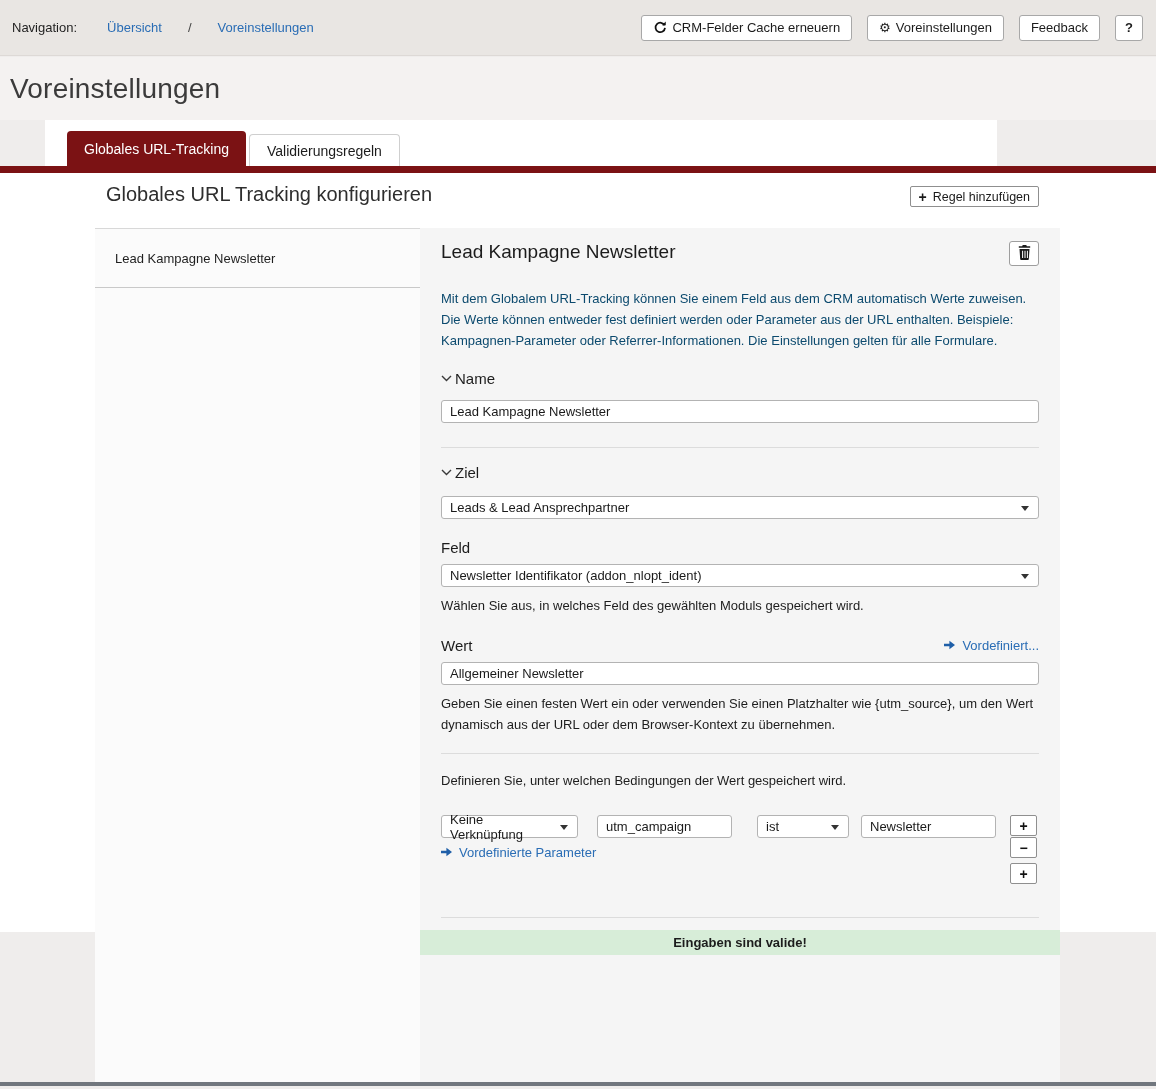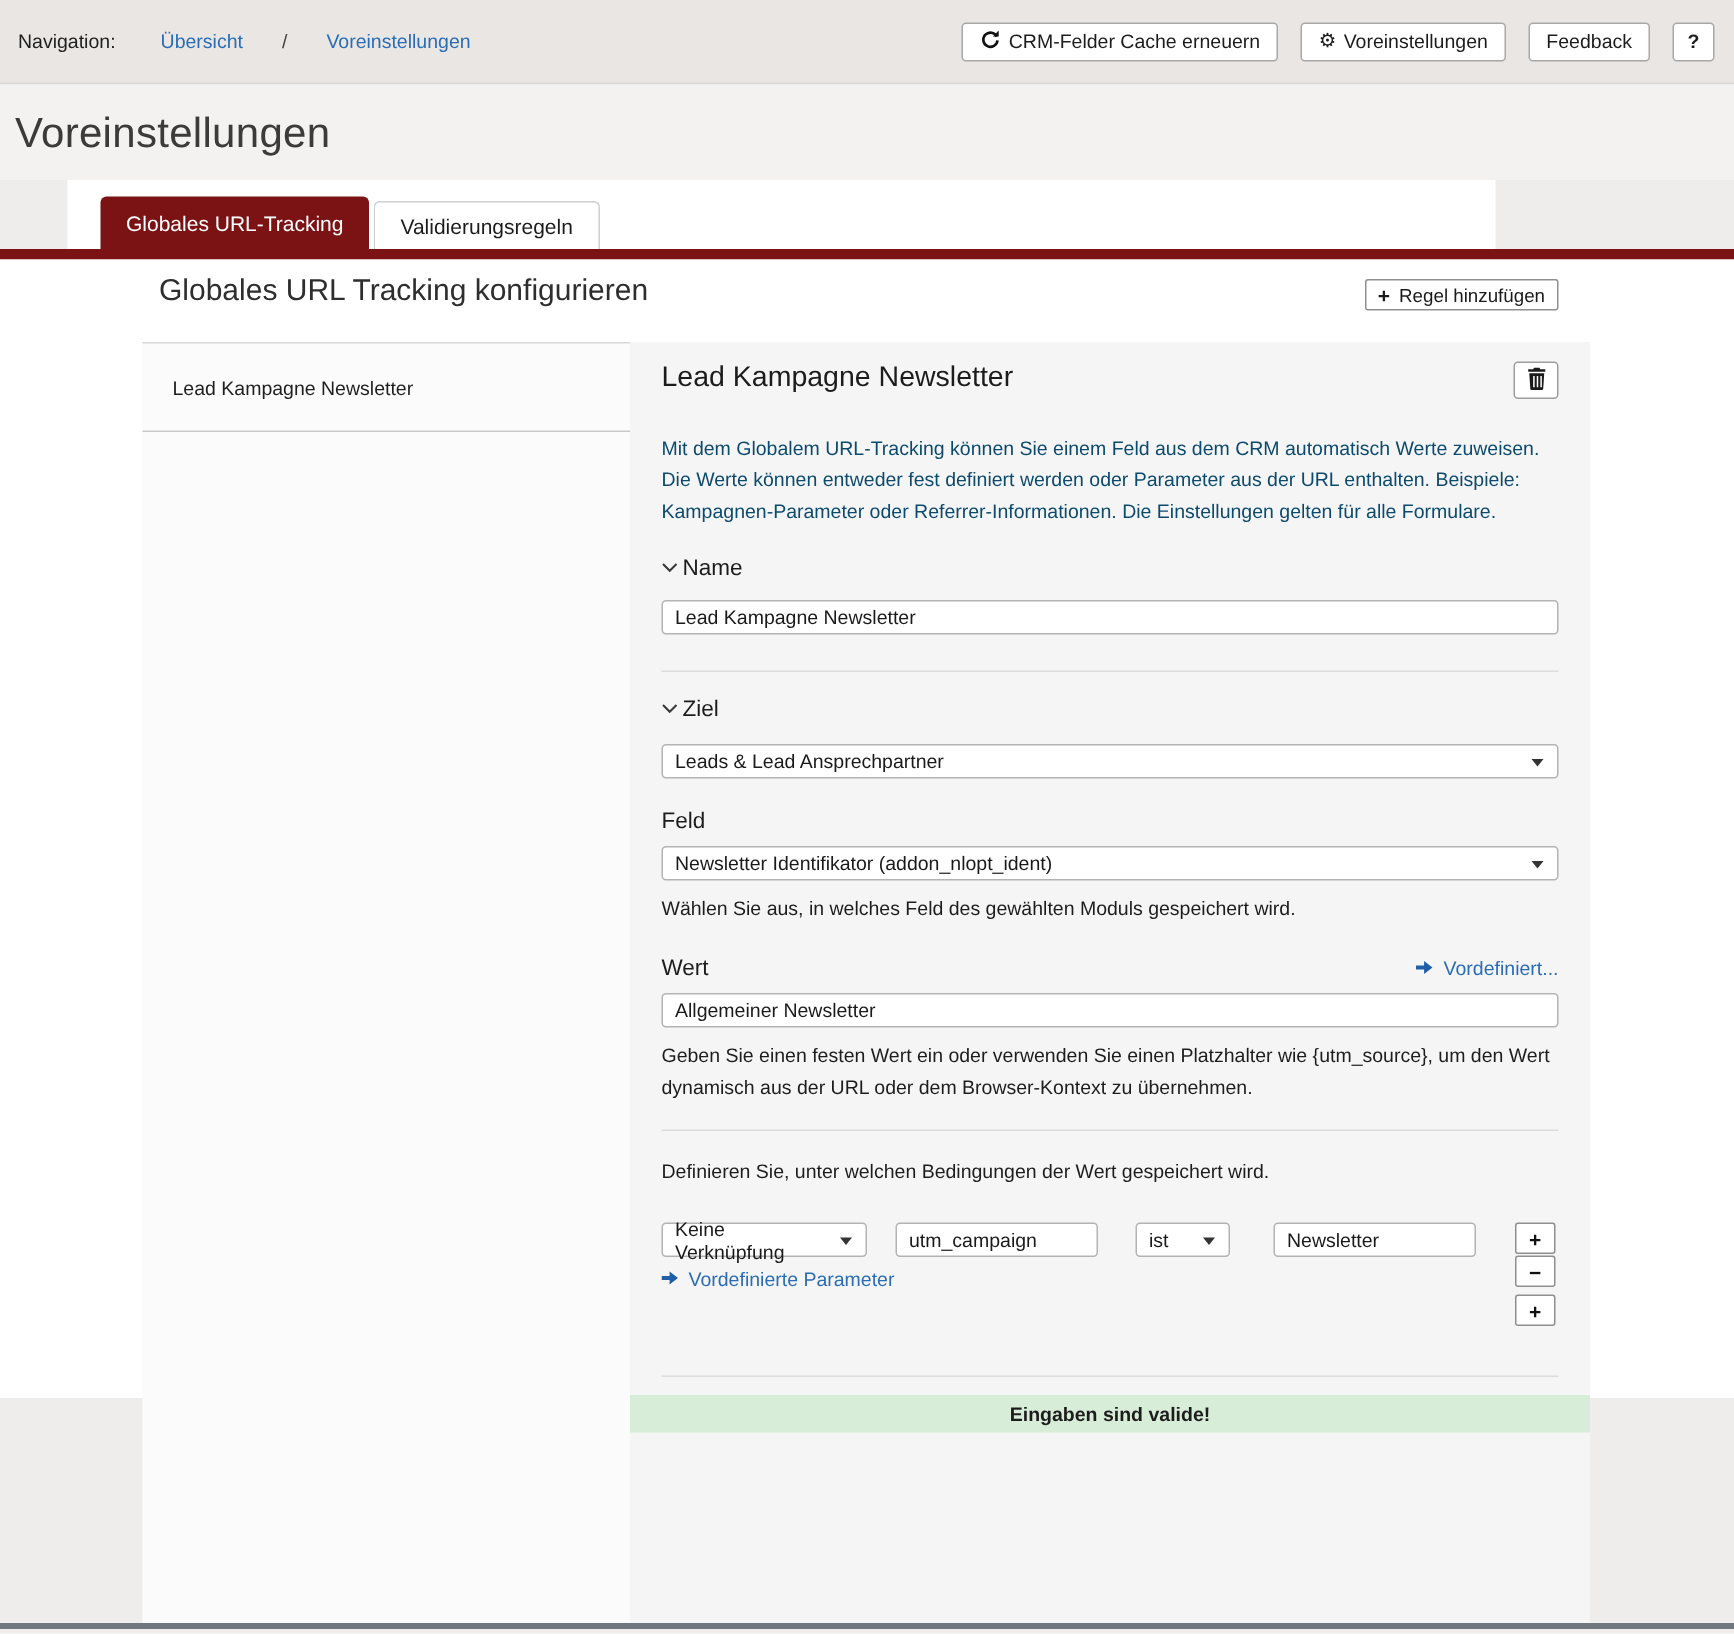--- a/index.html
+++ b/index.html
@@ -68,21 +68,21 @@
   .field-label{font-size:15px;color:#1c1c1c;}
   .help-text{font-size:13px;line-height:21px;color:#1d1d1d;margin:0;}
   .inline-link{display:inline-flex;align-items:center;gap:7px;font-size:13px;color:#2a6db5;cursor:pointer;text-decoration:none;}
 
   .wert-row{display:flex;align-items:center;justify-content:space-between;}
 
   .condition-area{position:relative;margin-top:5px;min-height:78px;}
   .cond-row{display:flex;align-items:center;margin-top:24px;}
   .cond-select-link{width:137px;margin-right:19px;}
   .cond-input-param{width:135px;margin-right:25px;box-sizing:border-box;}
-  .cond-select-op{width:63px;margin-right:29px;text-align:center;}
+  .cond-select-op{width:92px;margin-right:12px;text-align:center;}
   .cond-input-value{width:135px;box-sizing:border-box;}
   .row-btns{position:absolute;right:2px;top:0;display:flex;flex-direction:column;}
   .sq-btn{width:27px;height:21px;background:#fff;border:1px solid #8f8f8f;border-radius:2px;
        font-size:14px;font-weight:bold;color:#111;display:flex;align-items:center;justify-content:center;
        cursor:pointer;box-sizing:border-box;}
   .sq-btn + .sq-btn{margin-top:1px;}
   .sq-btn.last{margin-top:5px;}
   .params-link{margin-top:7px;}
 
   .success-bar{margin-top:12px;height:25px;background:#d7edd8;display:flex;align-items:center;justify-content:center;

